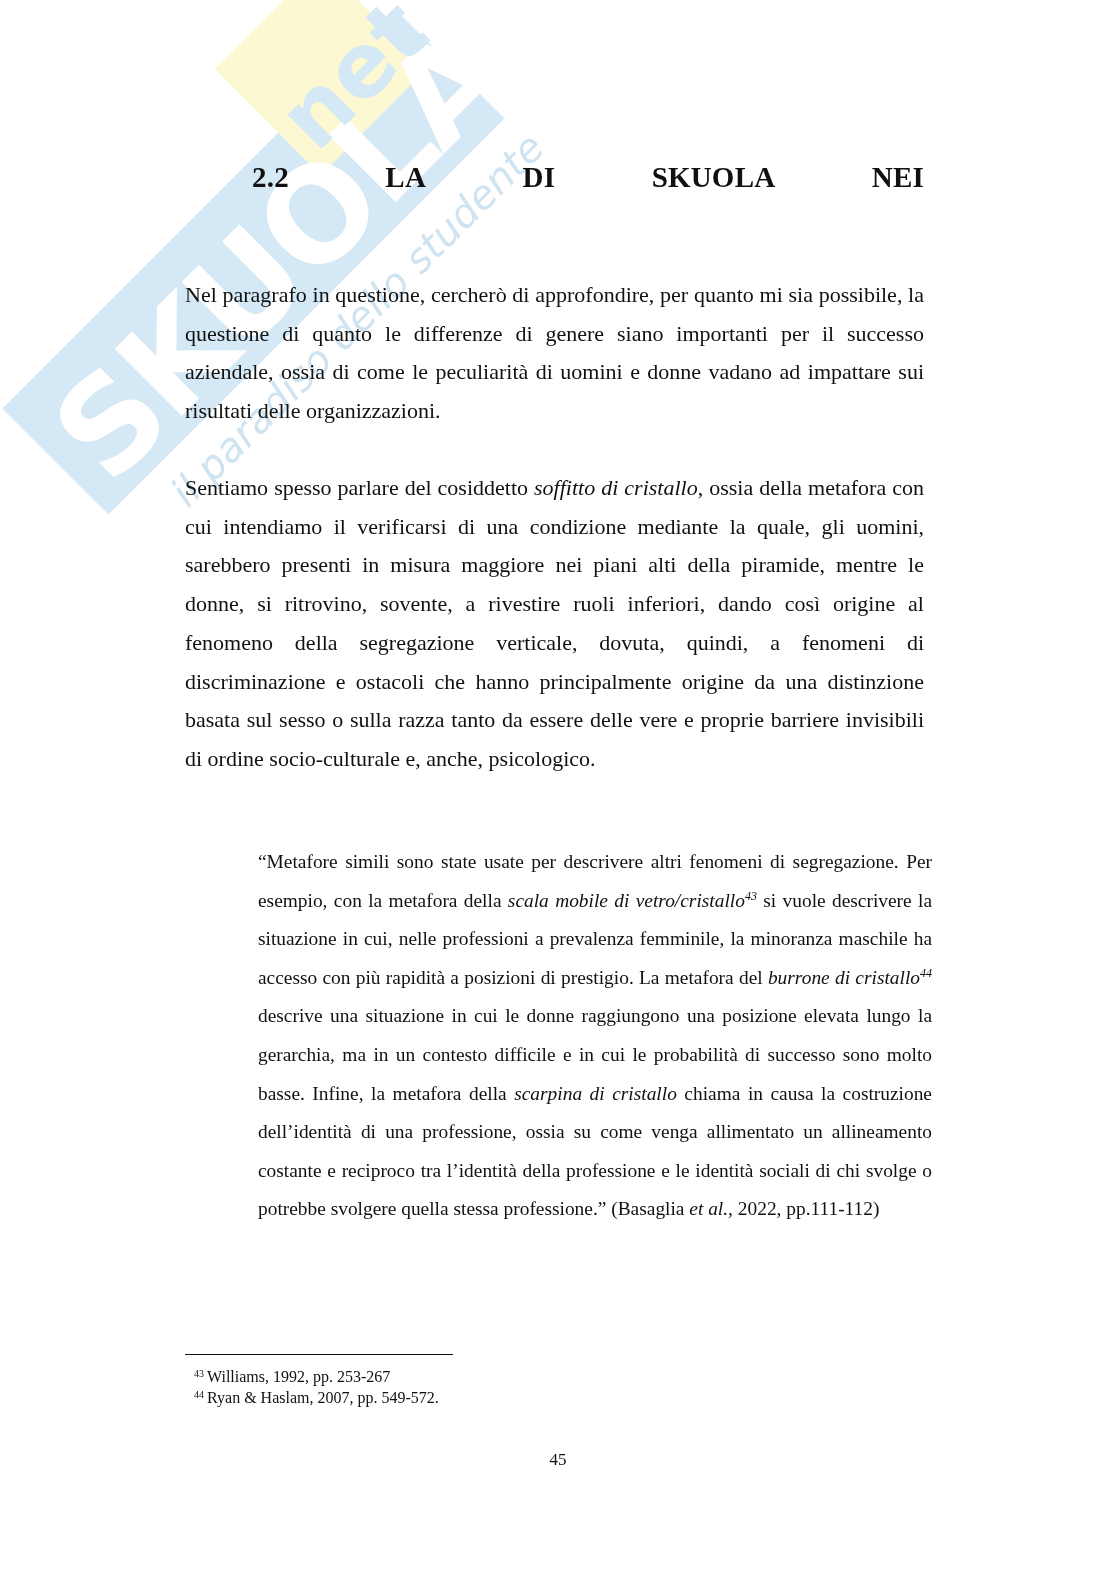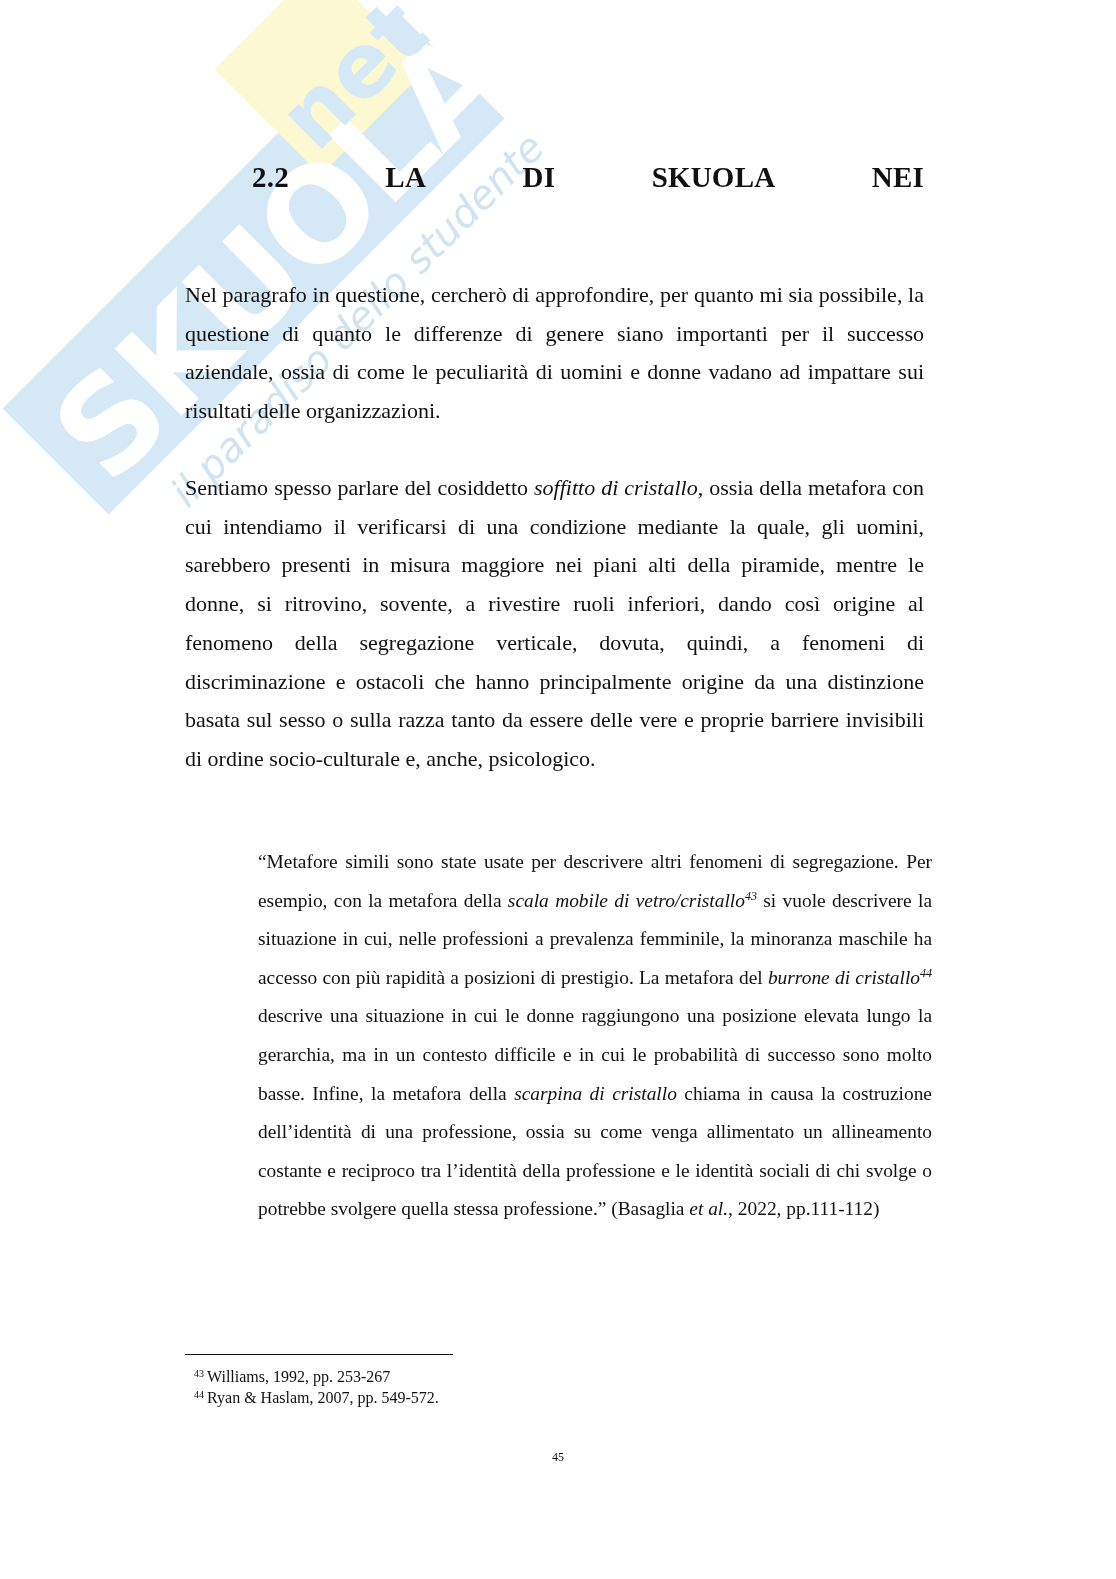--- a/index.html
+++ b/index.html
@@ -103,21 +103,21 @@
       font-size: 10px;
       vertical-align: 5px;
       margin-right: 3px;
     }
     .page-number {
       position: absolute;
       left: 0;
       width: 1116px;
       top: 1450px;
       text-align: center;
-      font-size: 12px;
+      font-size: 17px;
     }
   </style>
 </head>
 <body>
 
 <svg class="watermark" viewBox="0 0 1116 1579" xmlns="http://www.w3.org/2000/svg">
   <g transform="rotate(-45 250 260)">
 
     <rect x="-30" y="190" width="560" height="150" fill="#d4e8f5"></rect>
 

